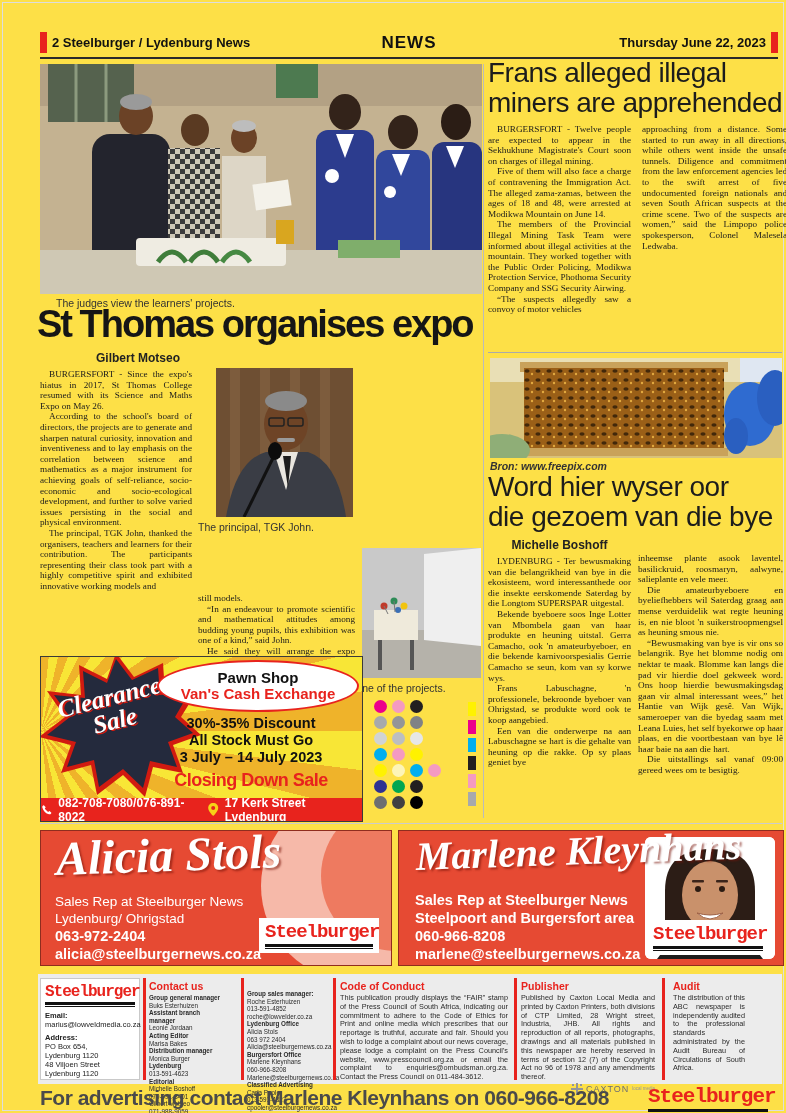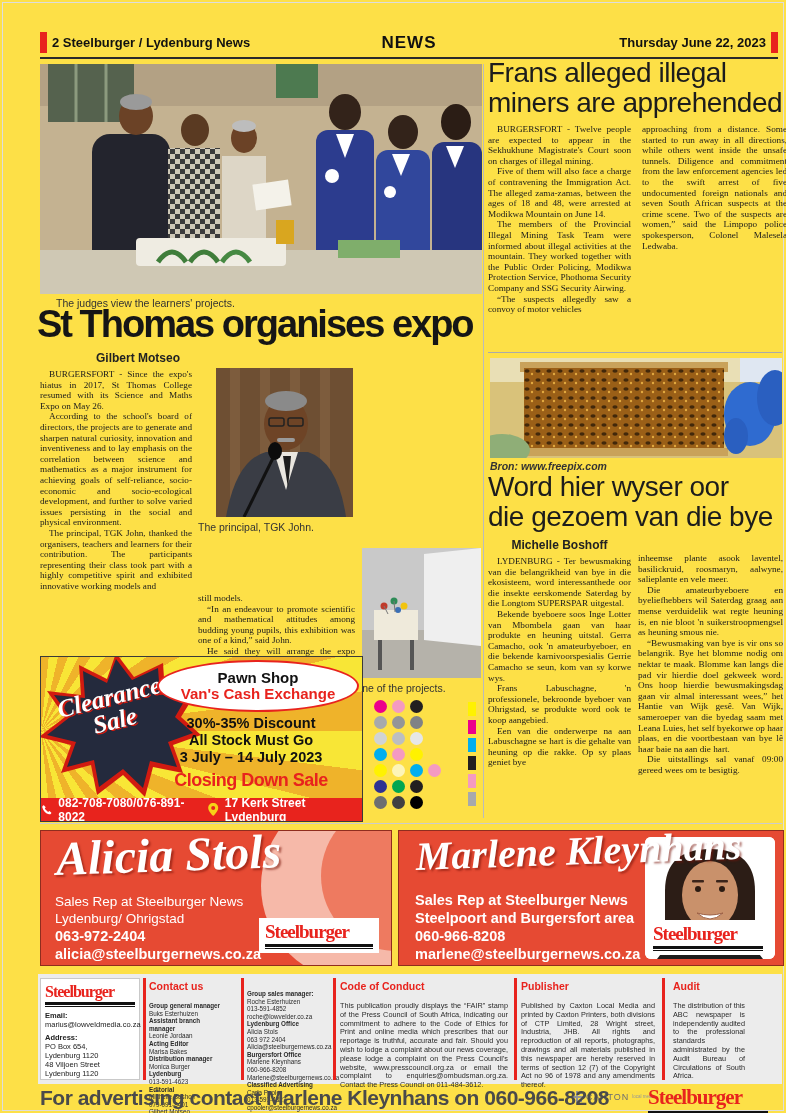--- a/index.html
+++ b/index.html
@@ -50,29 +50,29 @@
   .regstrip div{width:8px;height:14px;margin-bottom:4px;}
 
   
   .banner{position:absolute;top:830px;height:134px;background:#e64a33;border:1px solid #8f2d1e;overflow:hidden;color:#fff;}
   .banner .script{font-family:"Liberation Serif",serif;font-style:italic;font-weight:bold;color:#fff;
         text-shadow:2px 2px 2px rgba(120,20,10,.55);transform:rotate(-2deg);transform-origin:left top;white-space:nowrap;}
   .banner .line{font-size:13.5px;line-height:17px;}
   .banner .bold{font-weight:bold;font-size:14.5px;line-height:18px;}
   .curve1{position:absolute;border-radius:50%;}
   .sb-logo{background:#fff;padding:3px 6px 4px;}
-  .sb-word{font-family:Liberation Serif, serif;font-weight:bold;color:#e8231d;letter-spacing:-1px;}
+  .sb-word{font-family:Liberation Mono, monospace;font-weight:bold;color:#e8231d;letter-spacing:-1px;}
   .sb-bar{height:2.5px;background:#111;margin-top:1px;}
   .sb-bar.thin{height:1px;margin-top:1.5px;}
 
   
   .imprint{position:absolute;left:38px;top:974px;width:744px;height:110px;background:#ececec;}
   .imprint .rdiv{position:absolute;top:4px;bottom:4px;width:2.5px;background:#e8231d;}
   .ibox{position:absolute;top:6px;}
-  .ihead{color:#e8231d;font-weight:bold;font-size:10.5px;margin-bottom:10px;}
+  .ihead{color:#e8231d;font-weight:bold;font-size:10.5px;margin-bottom:2px;}
   .tiny div{font-size:6.3px;line-height:7.6px;color:#2a2a2a;}
   .tiny div.b{font-weight:bold;}
   .ibody{font-size:7.3px;line-height:8.8px;color:#2a2a2a;text-align:justify;}
   .logobox{position:absolute;left:2px;top:4px;width:100px;height:102px;background:#fff;border:1px solid #c9c9c9;padding:4px;box-sizing:border-box;}
   .logobox .lbl{font-size:7.5px;font-weight:bold;margin-top:4px;color:#222;}
   .logobox .val{font-size:7.5px;color:#222;}
 
   
   .footer-text{position:absolute;left:40px;top:1086px;font-size:21px;font-weight:bold;color:#4a4a4a;letter-spacing:-0.5px;}
   .footer-logo{position:absolute;left:648px;top:1085px;}

